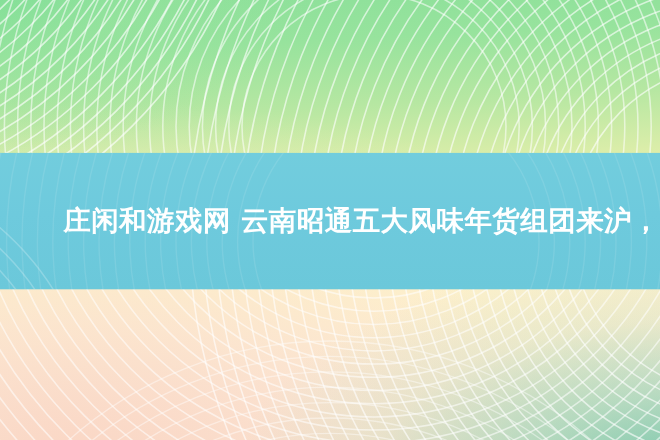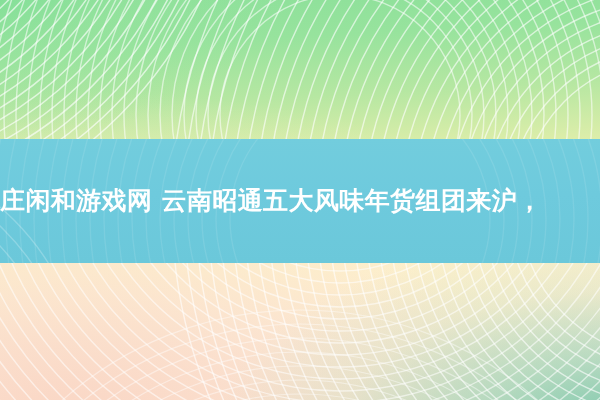--- a/index.html
+++ b/index.html
@@ -147,21 +147,21 @@
 
   
   .headline {
     position: absolute;
     left: 0;
     top: 139px;
     width: 600px;
     height: 124px;
     display: flex;
     flex-direction: column;
-    align-items: flex-start;
+    align-items: flex-end;
     justify-content: center;
     gap: 0;
   }
   .headline-line {
     color: #ffffff;
     font-weight: 700;
     font-size: 25px;
     line-height: 34px;
     letter-spacing: 0.4px;
     white-space: nowrap;

